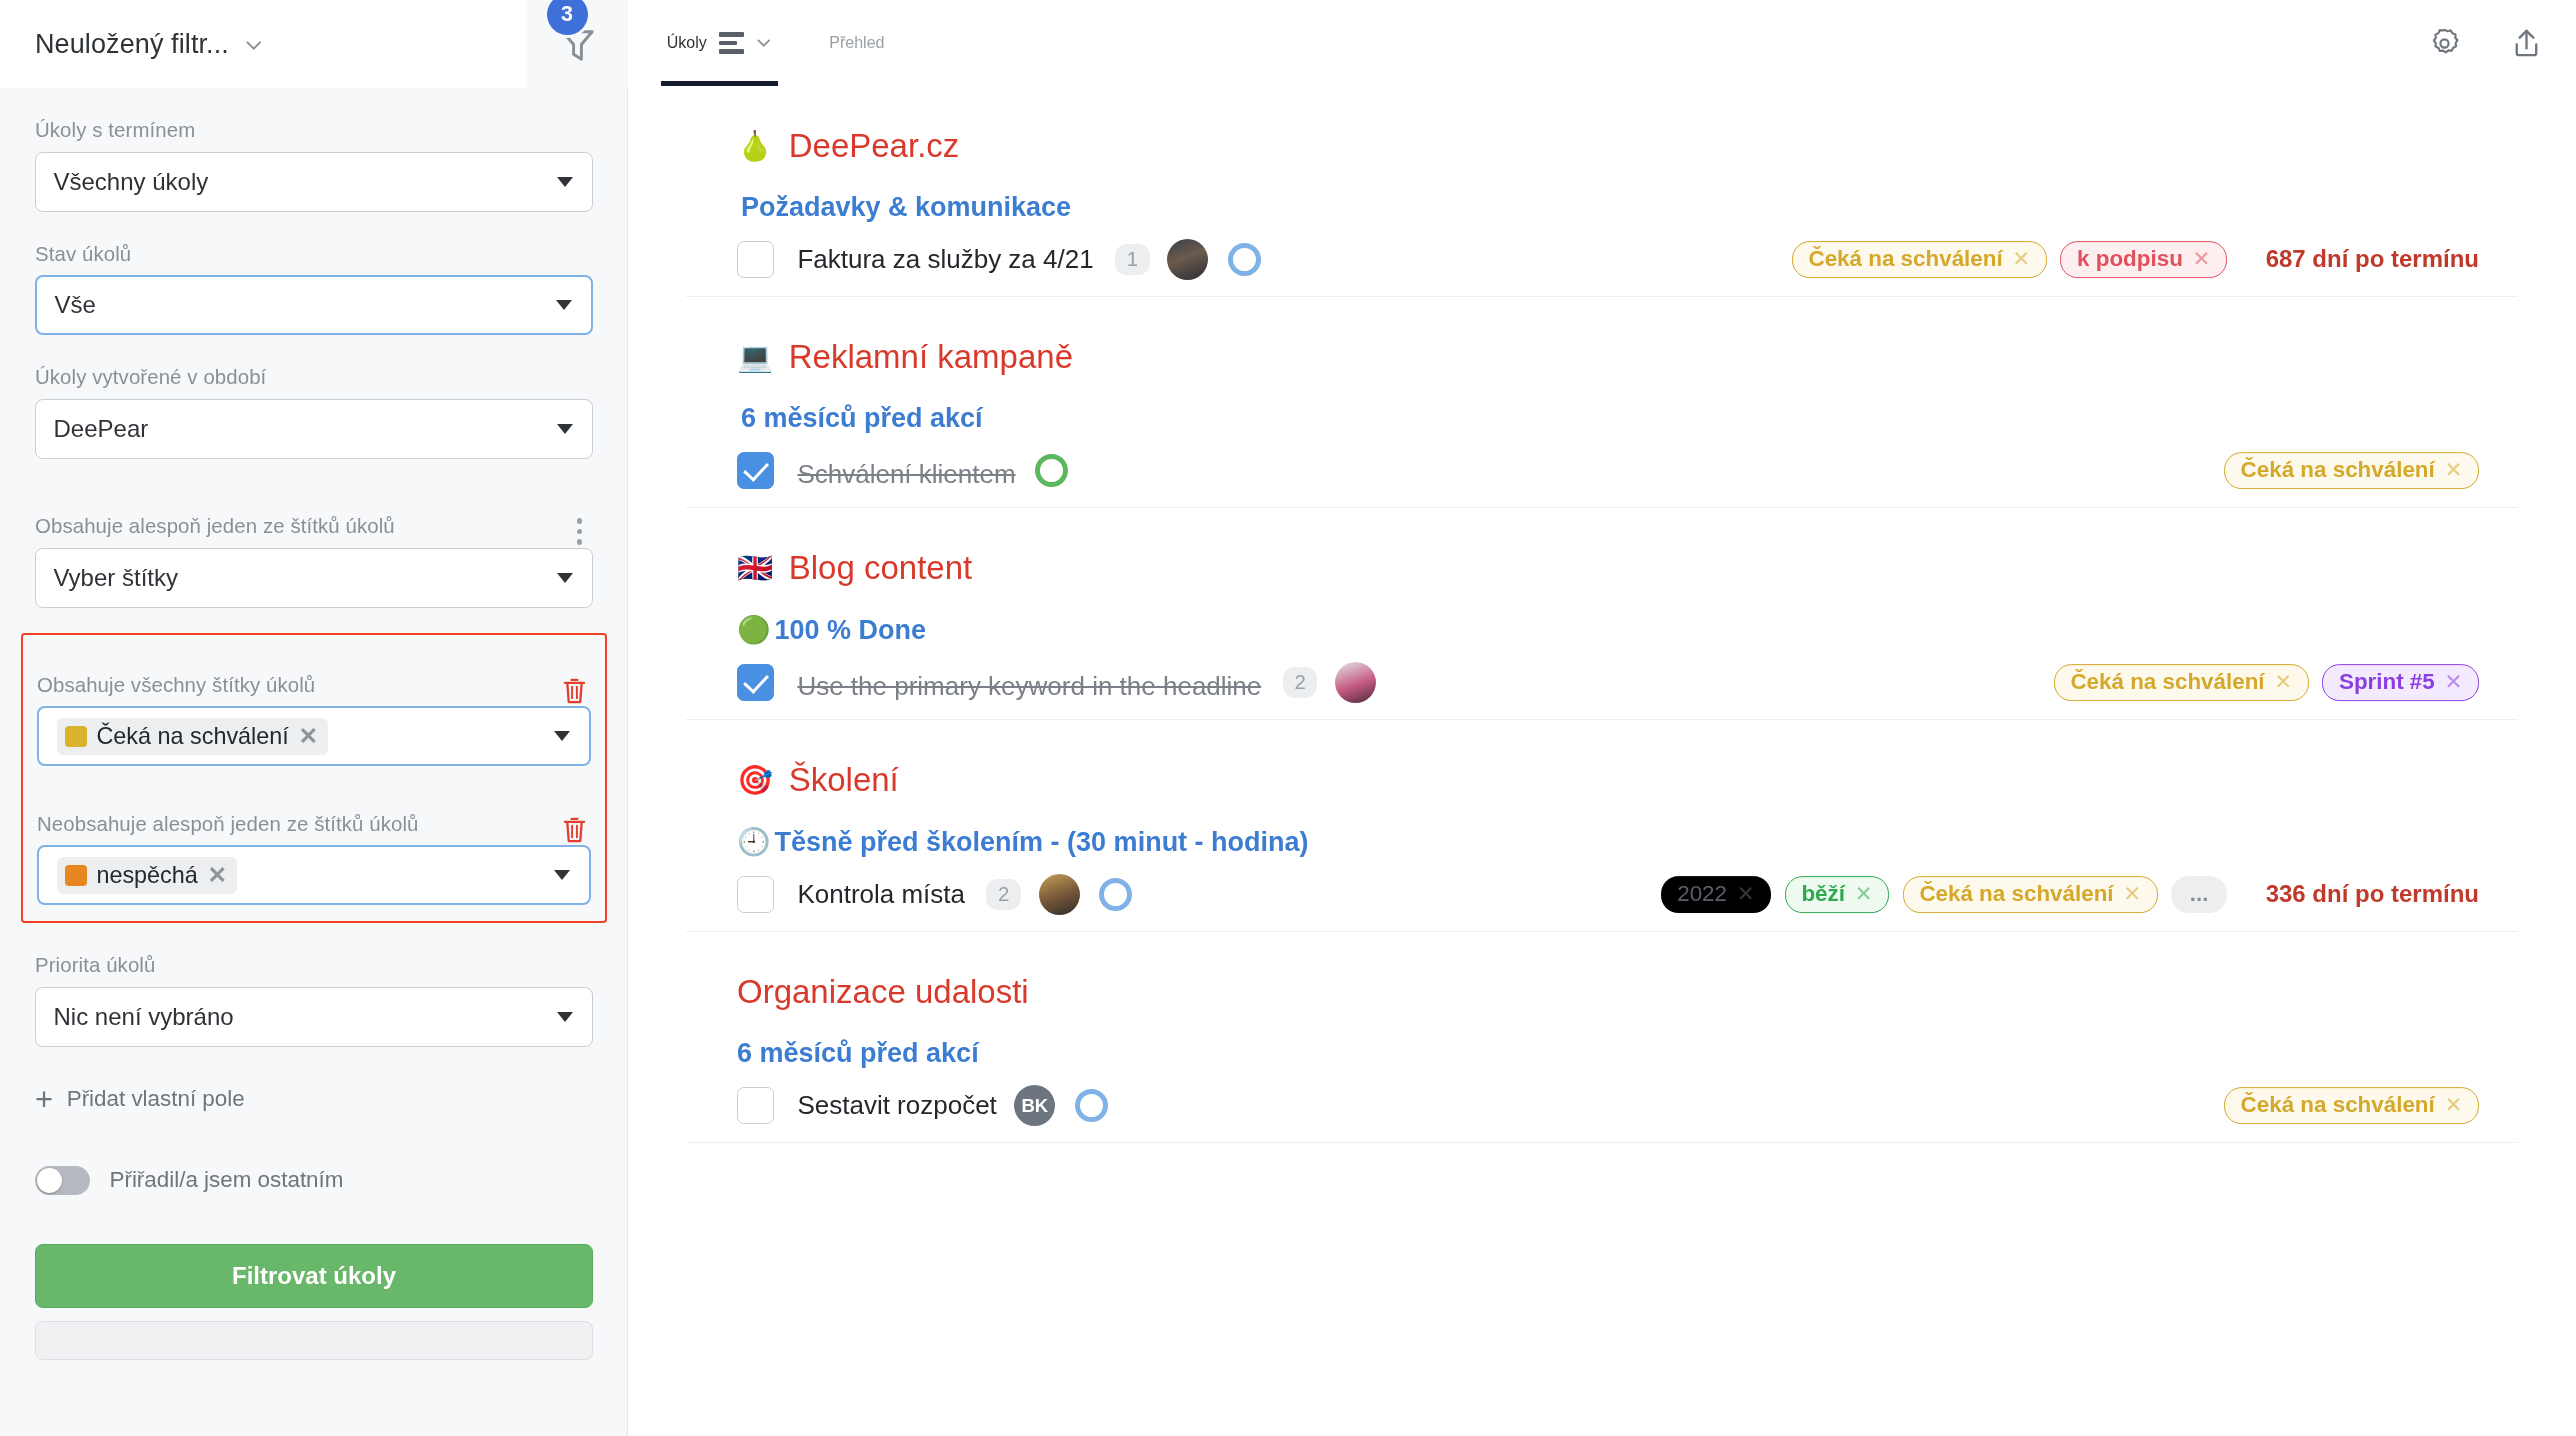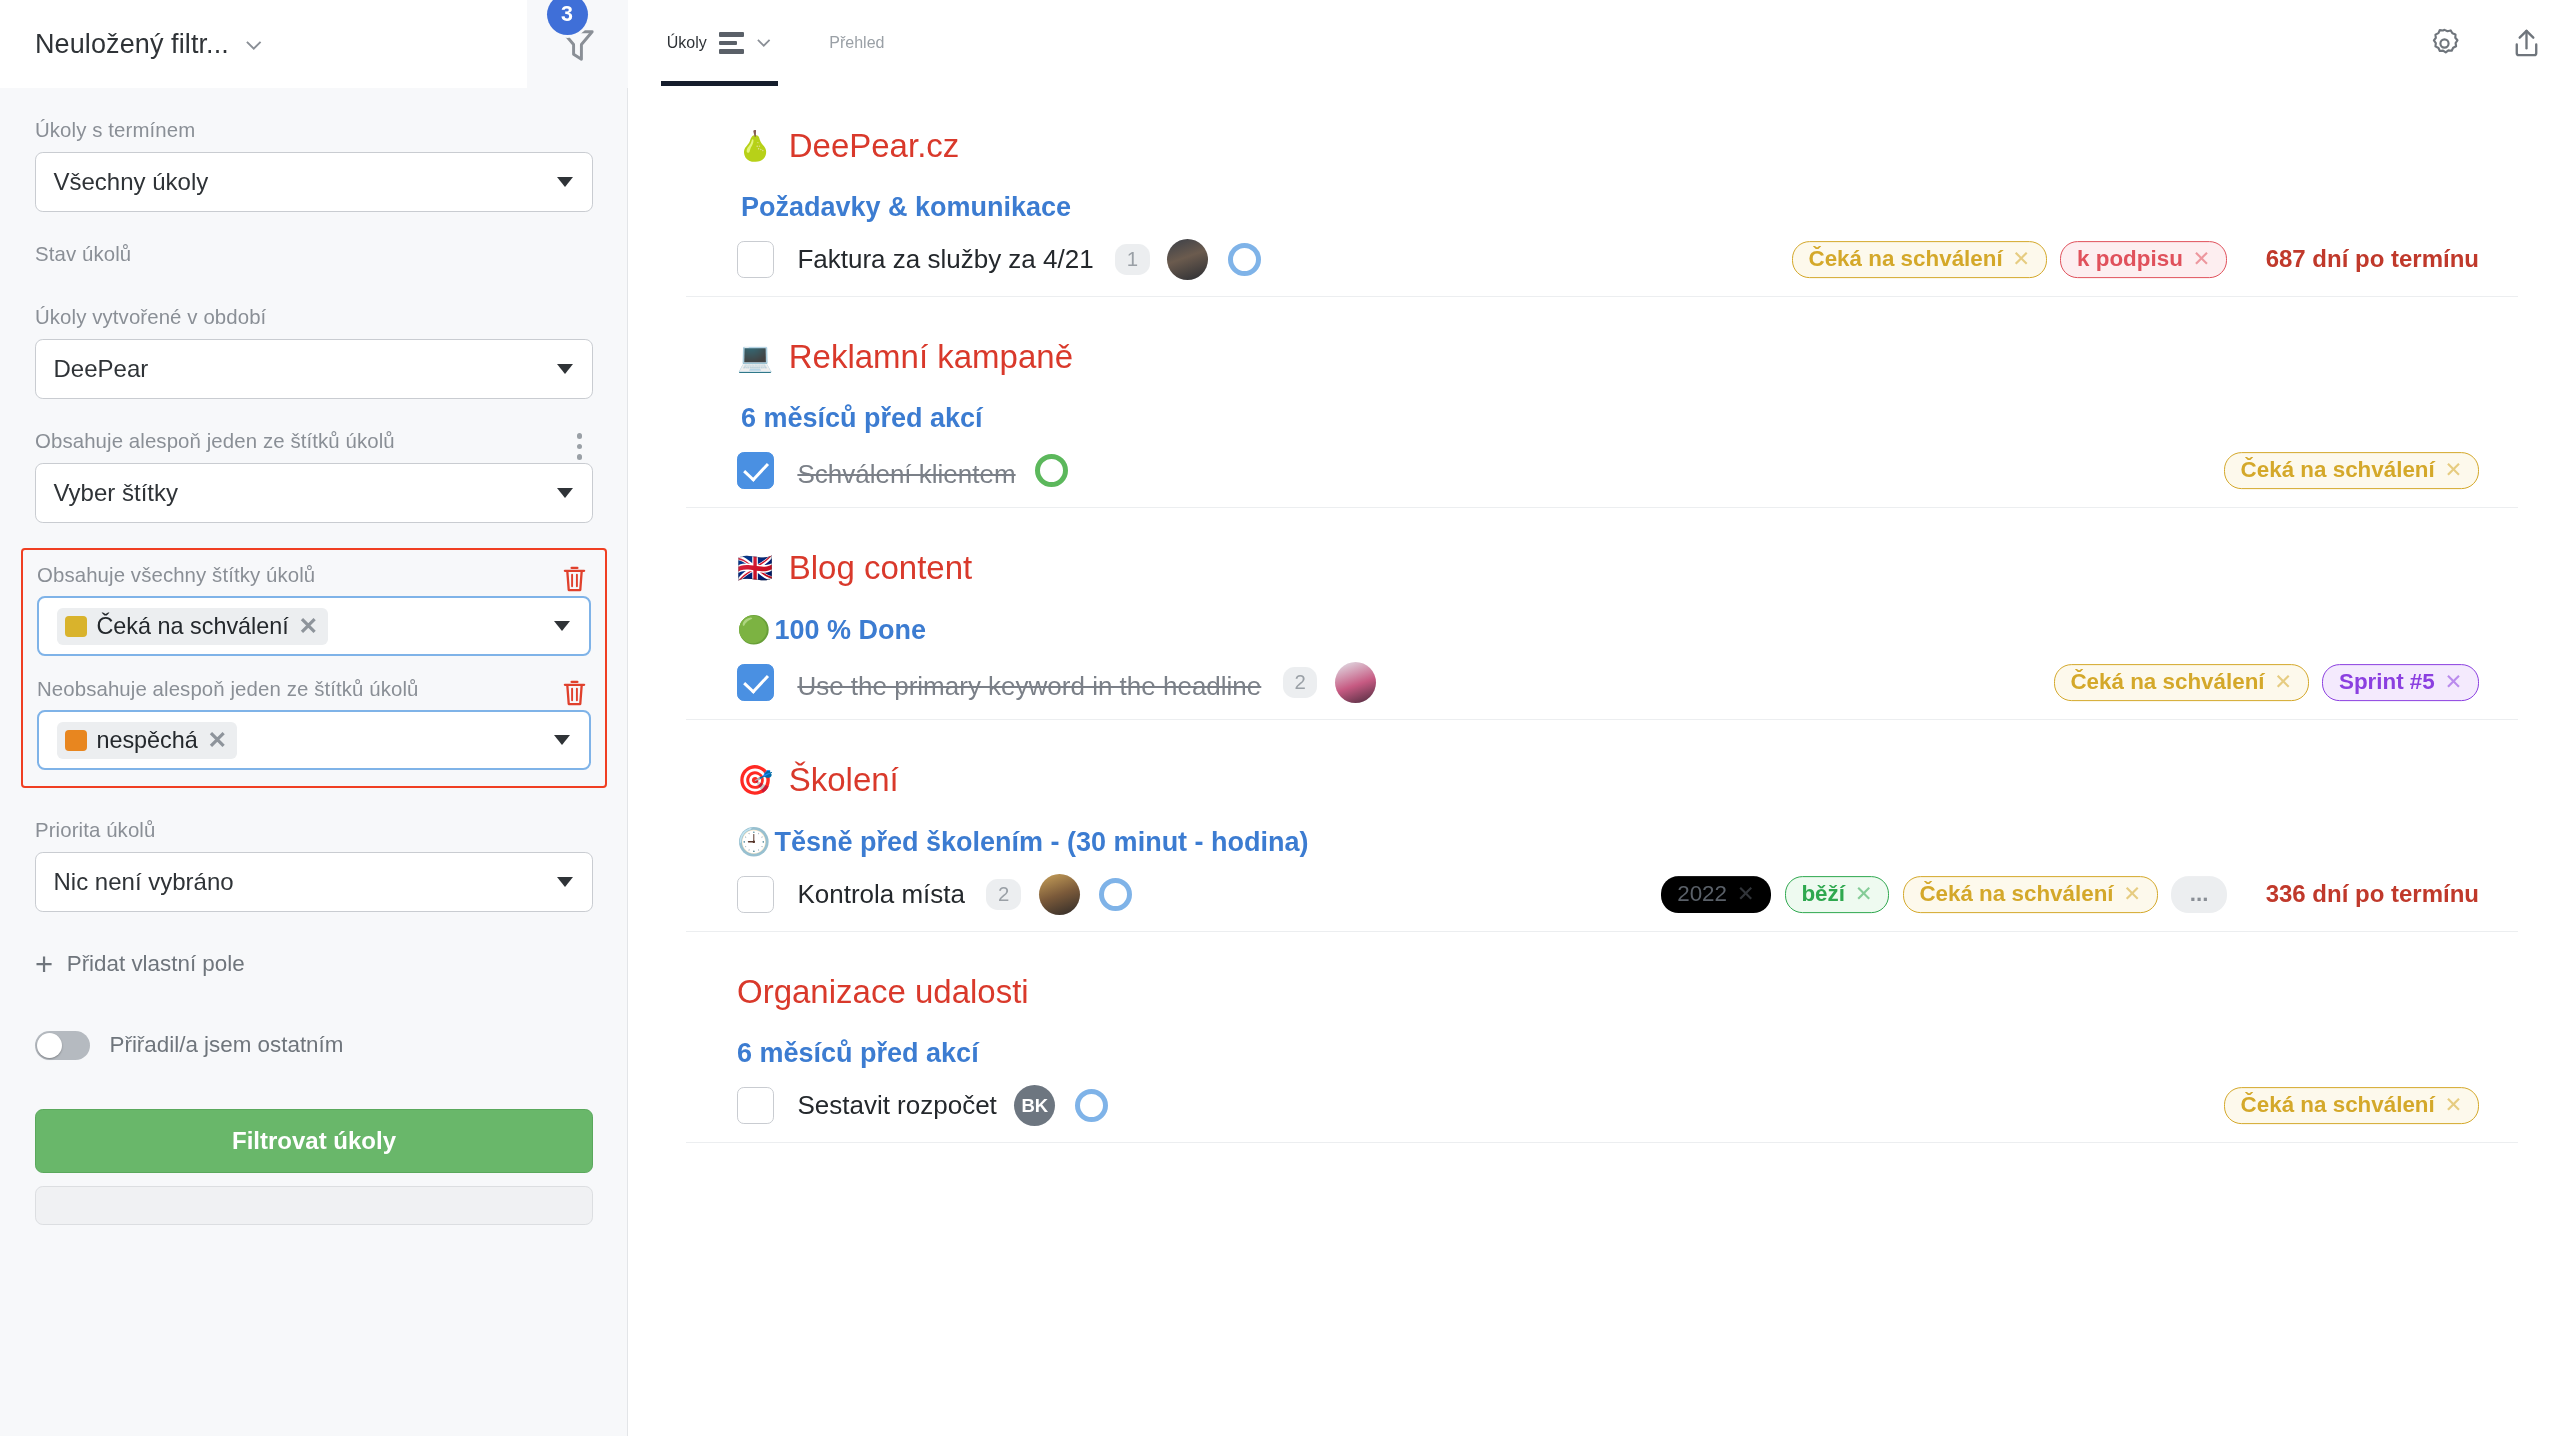--- a/index.html
+++ b/index.html
@@ -56,21 +56,21 @@
     position: absolute; top: 88px; left: 0;
     width: 628px; height: 1349px;
     padding: 0 35px;
   }
 
   .field { margin-bottom: 0; }
   .field-label {
     font-size: 20.4px; color: #8a8f96; font-weight: 400;
     margin-bottom: 9.7px; letter-spacing: 0.1px;
   }
-  .label-row { display: flex; justify-content: space-between; }
+  .label-row { display: flex; align-items: center; justify-content: space-between; margin-top: 25px; }
   .kebab { width: 7.8px; height: 33px; display:flex; flex-direction:column; justify-content:center; align-items:center; gap:4.9px; margin-right: 9.7px;}
   .kebab i { display:block; width: 5.8px; height: 5.8px; border-radius:50%; background:#9aa0a6; }
 
   .select {
     position: relative;
     height: 60px;
     background: #ffffff;
     border: 1.9px solid #c9ccd1;
     border-radius: 7.8px;
     display: flex; align-items: center;
@@ -295,20 +295,24 @@
         <div class="select">
           <span>Všechny úkoly</span>
           <span class="caret"></span>
         </div>
       </div>
 
       <div class="gap-m"></div>
 
       <div class="field">
         <div class="field-label">Stav úkolů</div>
+        <div class="select focus">
+          <span>Vše</span>
+          <span class="caret"></span>
+        </div>
       </div>
 
       <div class="gap-m"></div>
 
       <div class="field">
         <div class="field-label">Úkoly vytvořené v období</div>
         <div class="select">
           <span>DeePear</span>
           <span class="caret"></span>
         </div>

